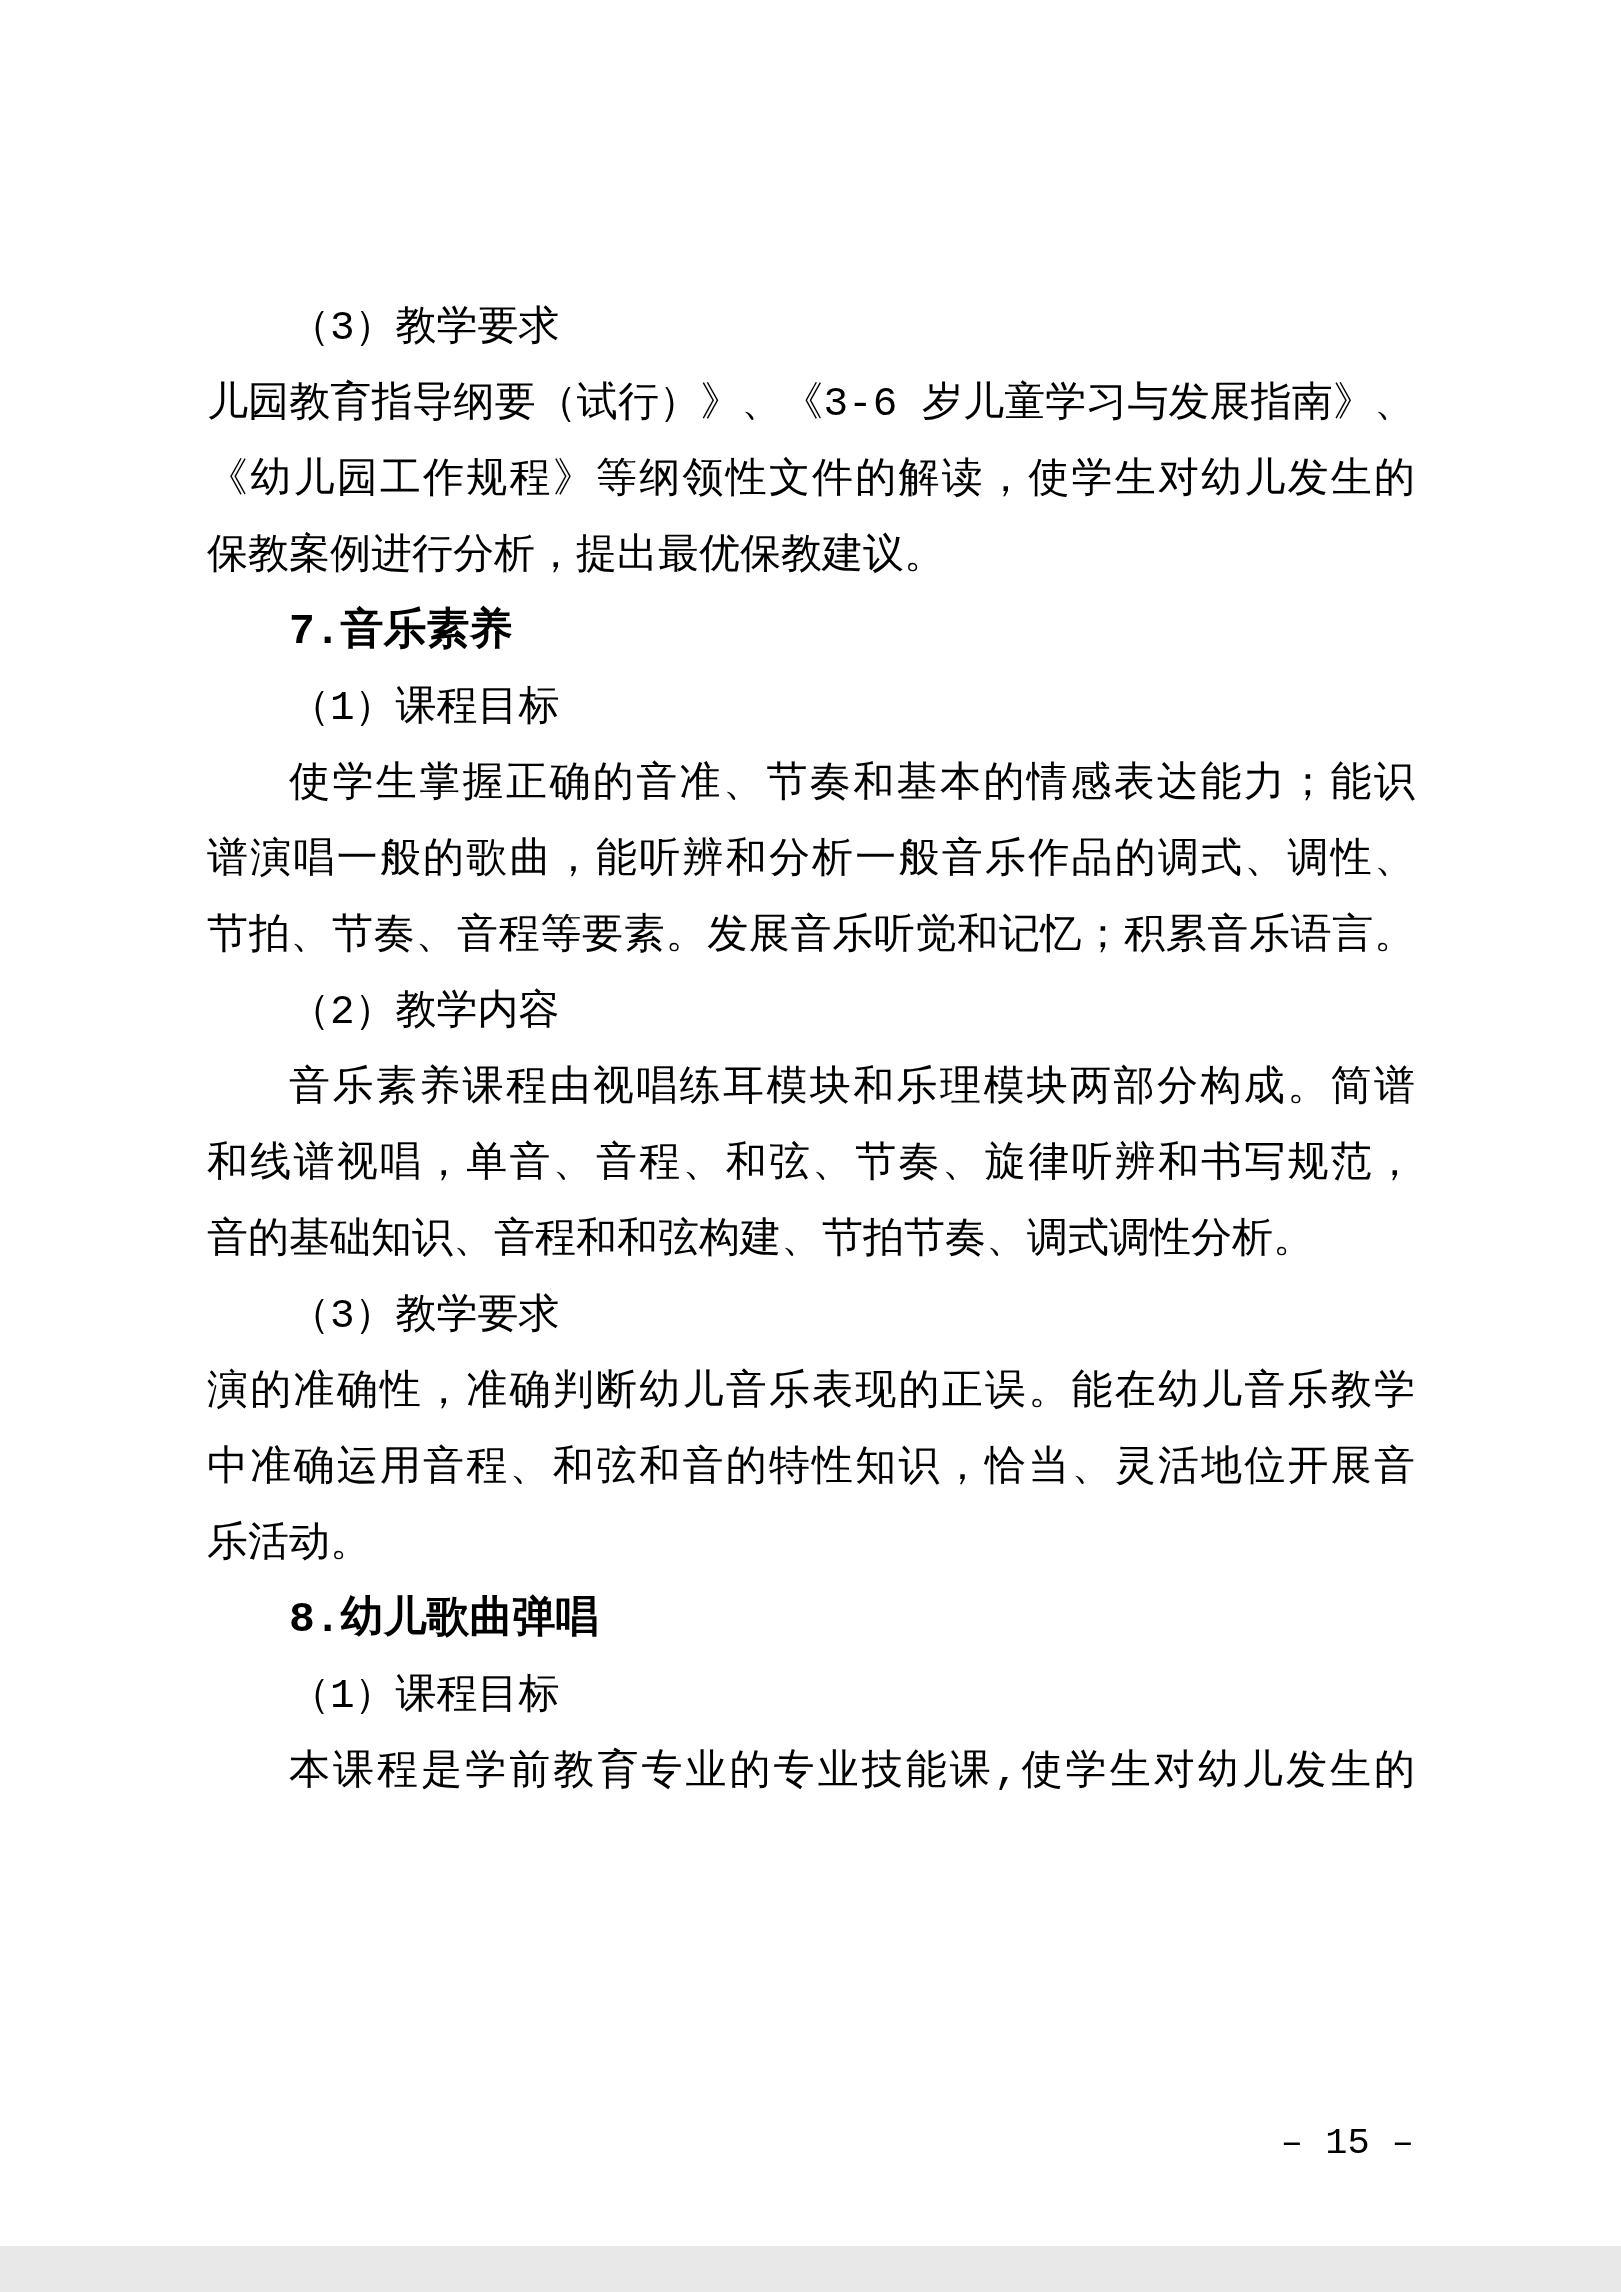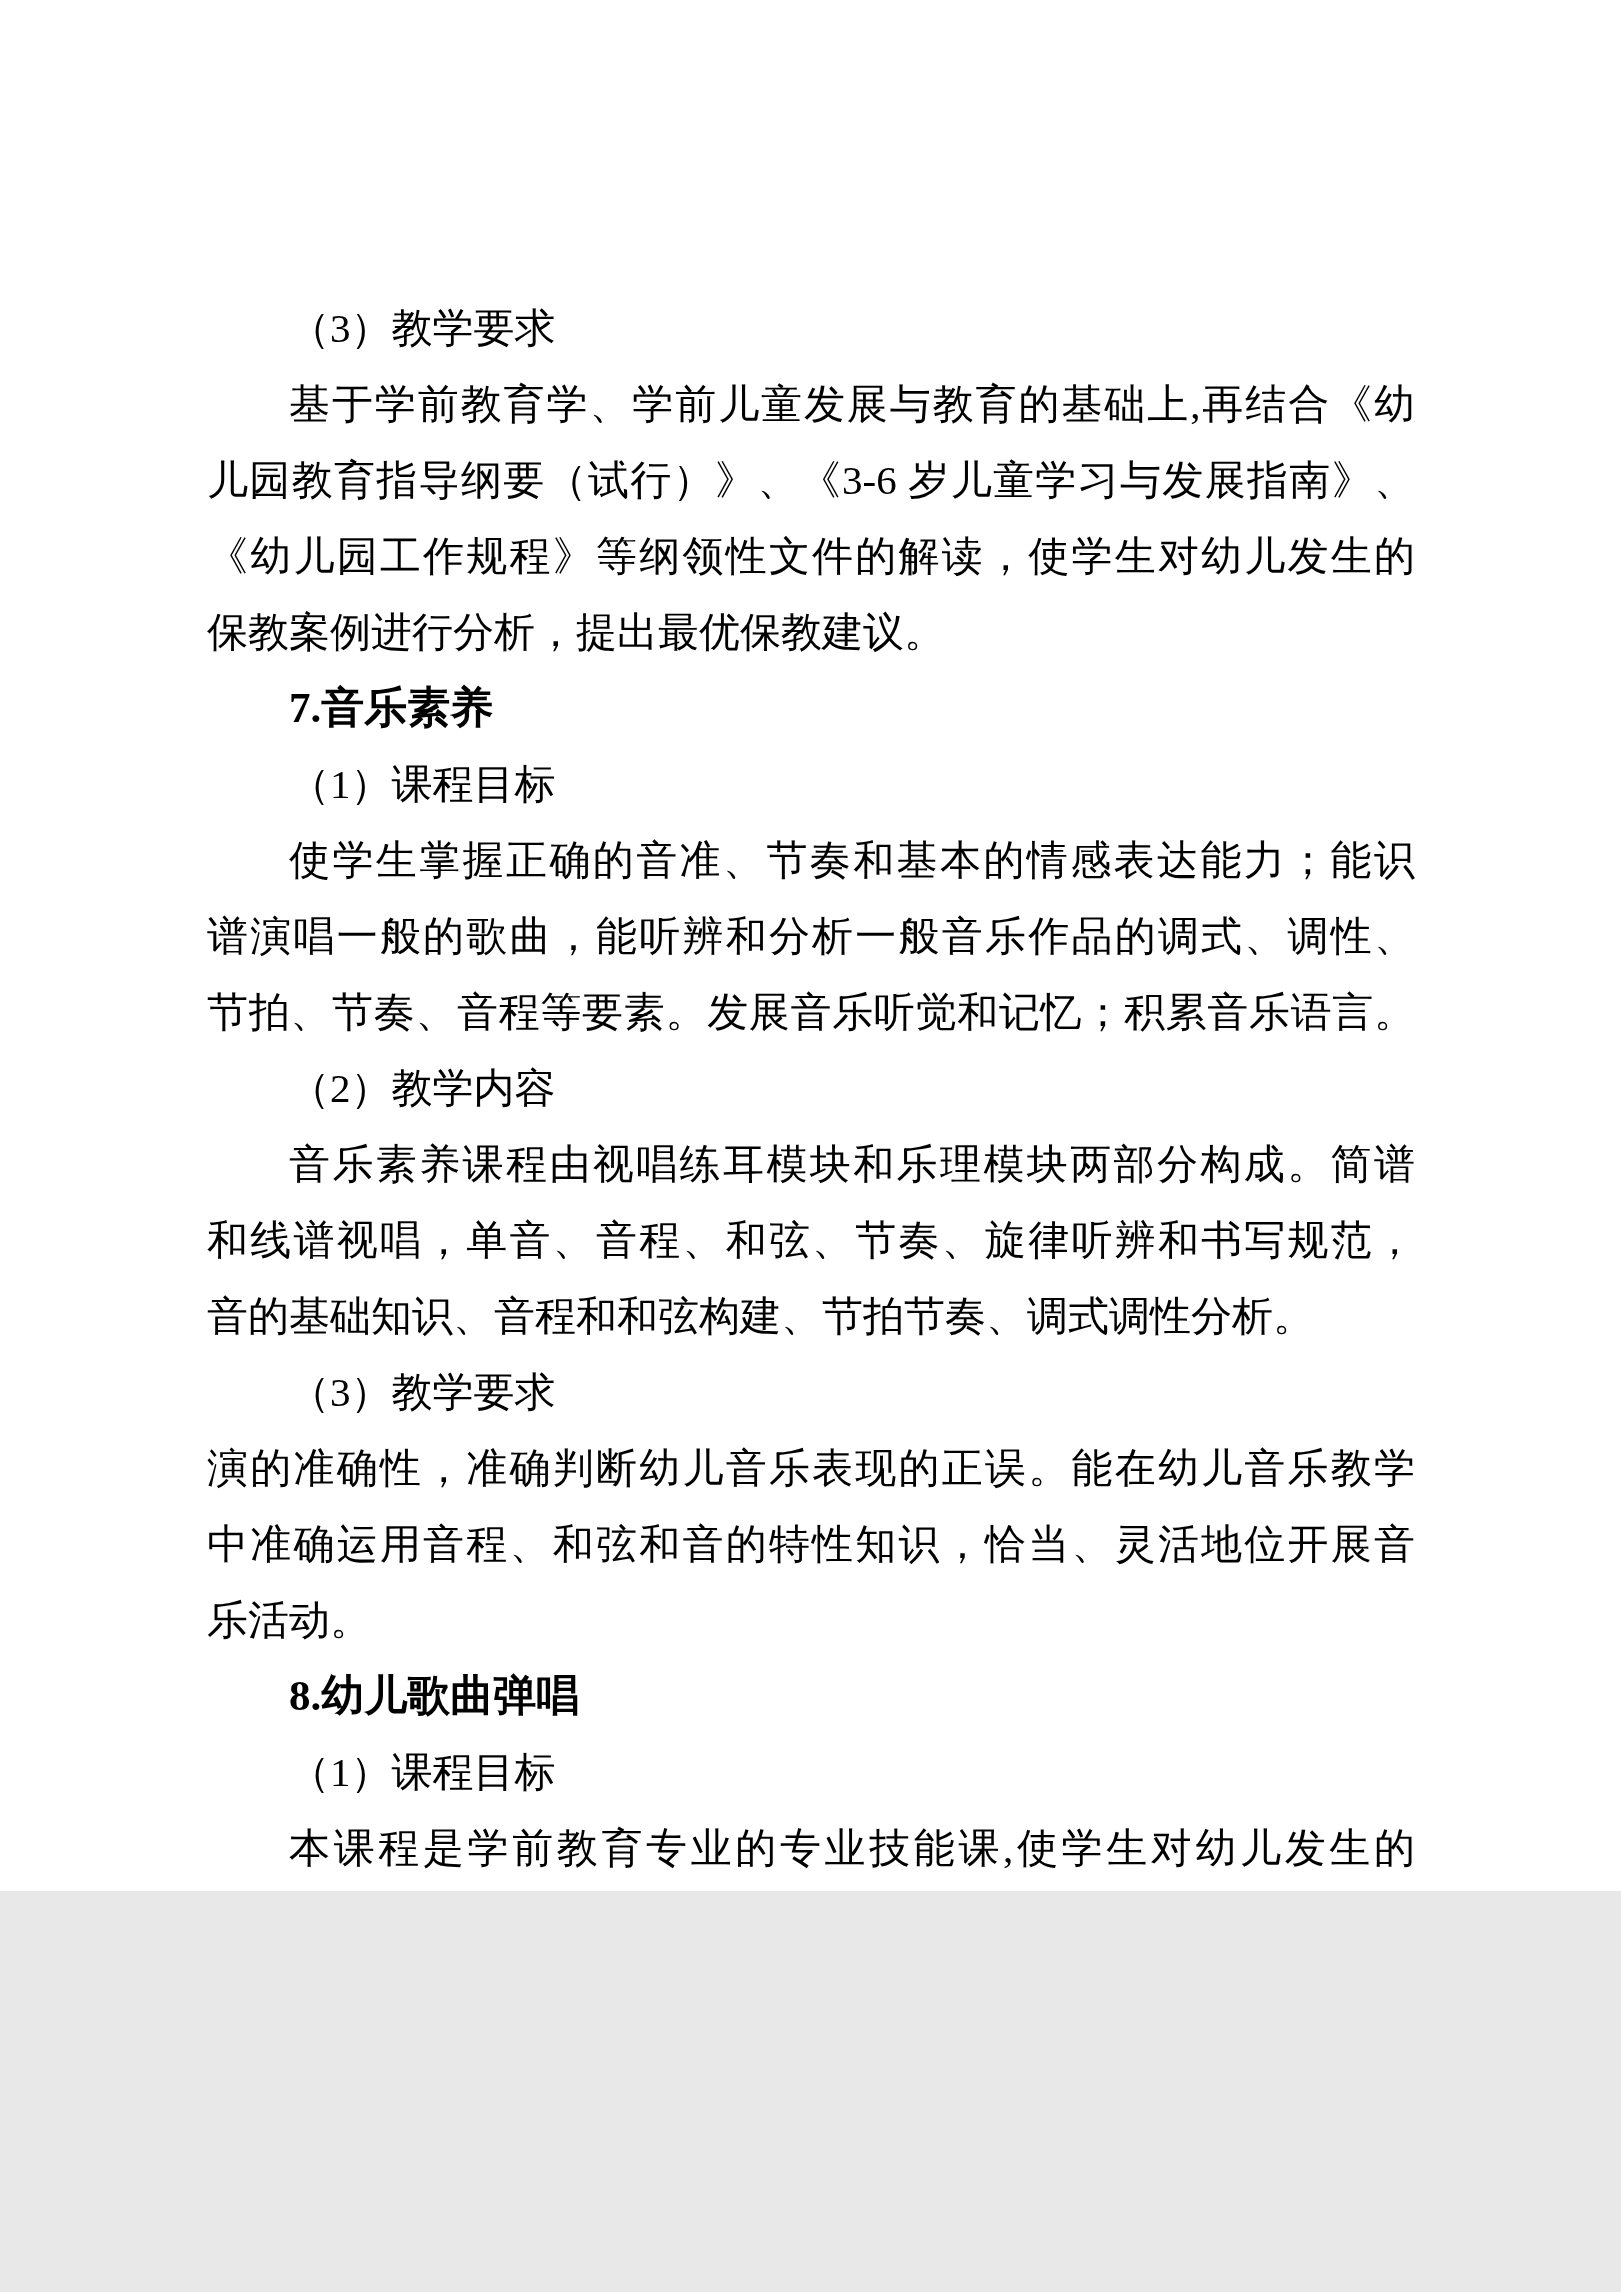--- a/index.html
+++ b/index.html
@@ -3,23 +3,23 @@
 <meta charset="utf-8">
 <style>
   html, body {
     margin: 0;
     padding: 0;
     background: #e8e8e8;
   }
   .page {
     position: relative;
     width: 1621px;
-    height: 1891px;
+    height: 2246px;
     background: #ffffff;
-    font-family: Liberation Serif, serif;
+    font-family: Liberation Mono, monospace;
     color: #000000;
     overflow: hidden;
   }
   .text-block {
     position: absolute;
     left: 207px;
     top: 290px;
     width: 1208px;
   }
   .line {
@@ -50,21 +50,20 @@
     color: #000000;
     text-align: center;
   }
 </style>
 </head>
 <body>
 
 <div class="page">
   <div class="text-block">
     <div class="line indent">（3）教学要求</div>
-    <div class="line indent justify">基于学前教育学、学前儿童发展与教育的基础上,再结合《幼</div>
     <div class="line justify">儿园教育指导纲要（试行）》、《3-6 岁儿童学习与发展指南》、</div>
     <div class="line justify">《幼儿园工作规程》等纲领性文件的解读，使学生对幼儿发生的</div>
     <div class="line">保教案例进行分析，提出最优保教建议。</div>
     <div class="line indent heading">7.音乐素养</div>
     <div class="line indent">（1）课程目标</div>
     <div class="line indent justify">使学生掌握正确的音准、节奏和基本的情感表达能力；能识</div>
     <div class="line justify">谱演唱一般的歌曲，能听辨和分析一般音乐作品的调式、调性、</div>
     <div class="line justify">节拍、节奏、音程等要素。发展音乐听觉和记忆；积累音乐语言。</div>
     <div class="line indent">（2）教学内容</div>
     <div class="line indent justify">音乐素养课程由视唱练耳模块和乐理模块两部分构成。简谱</div>

